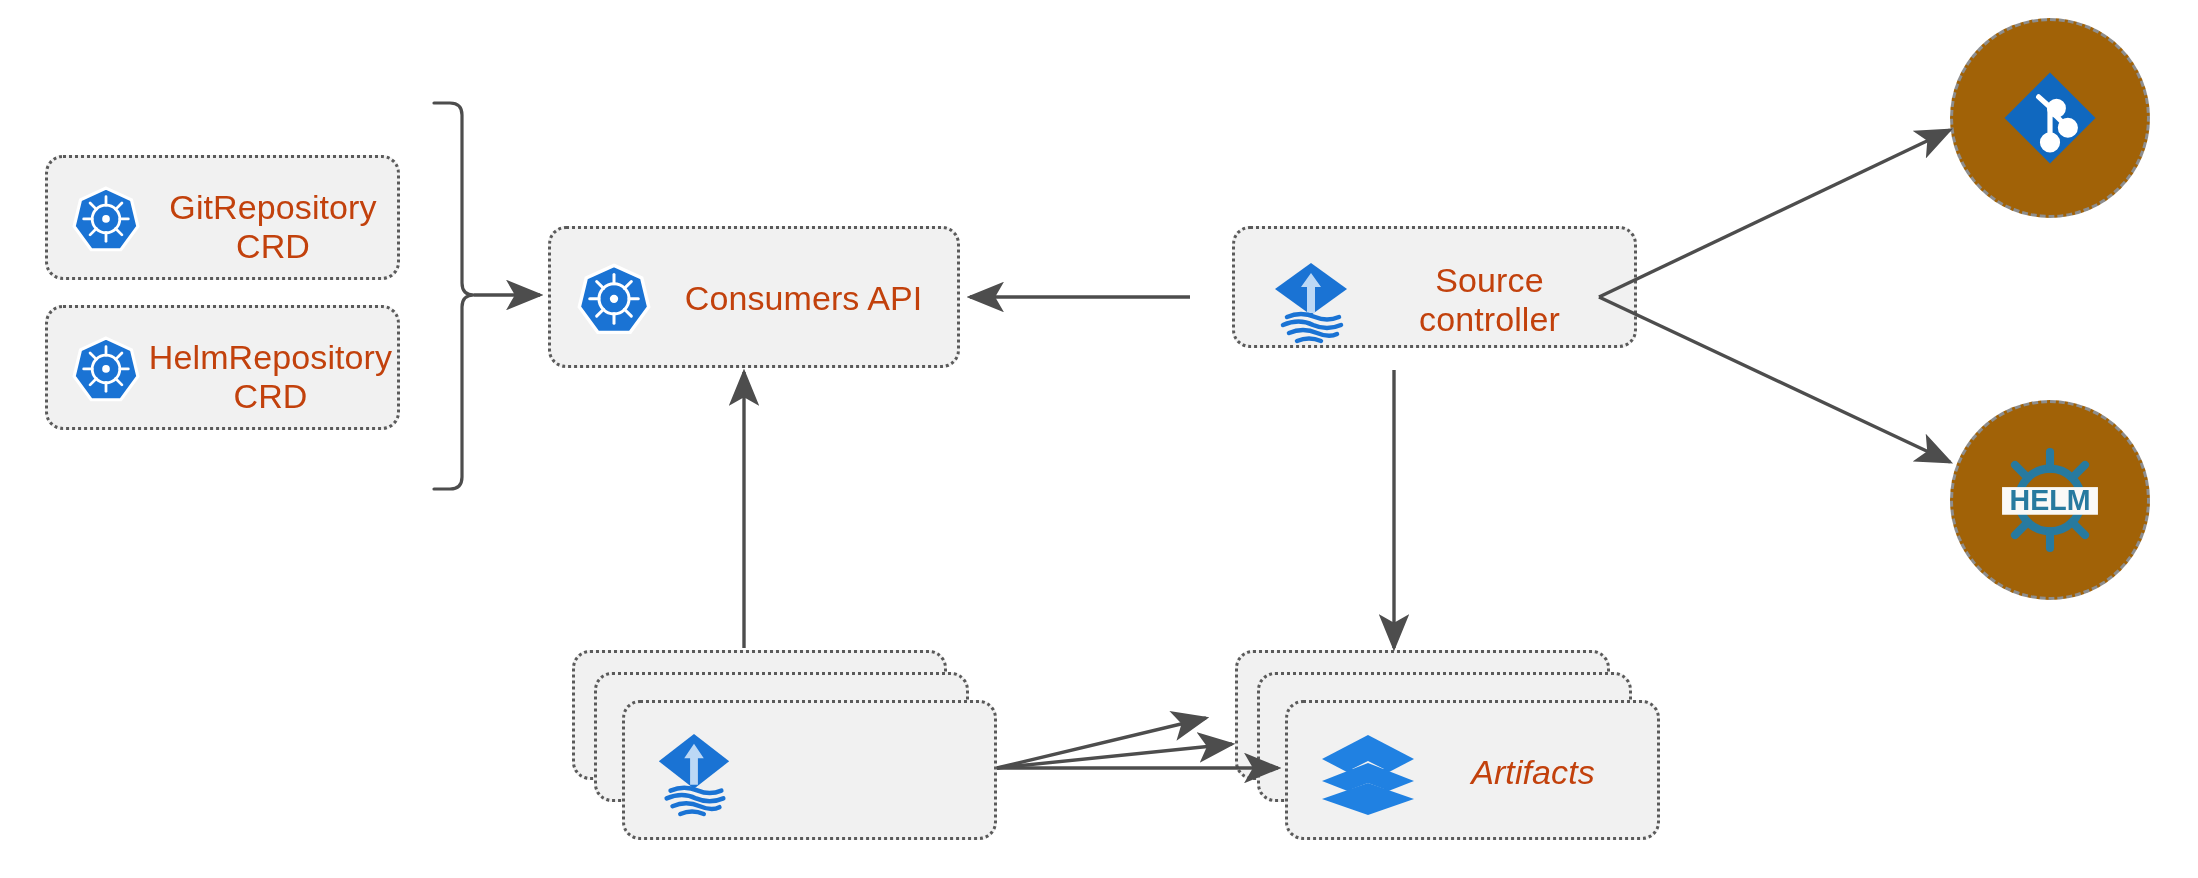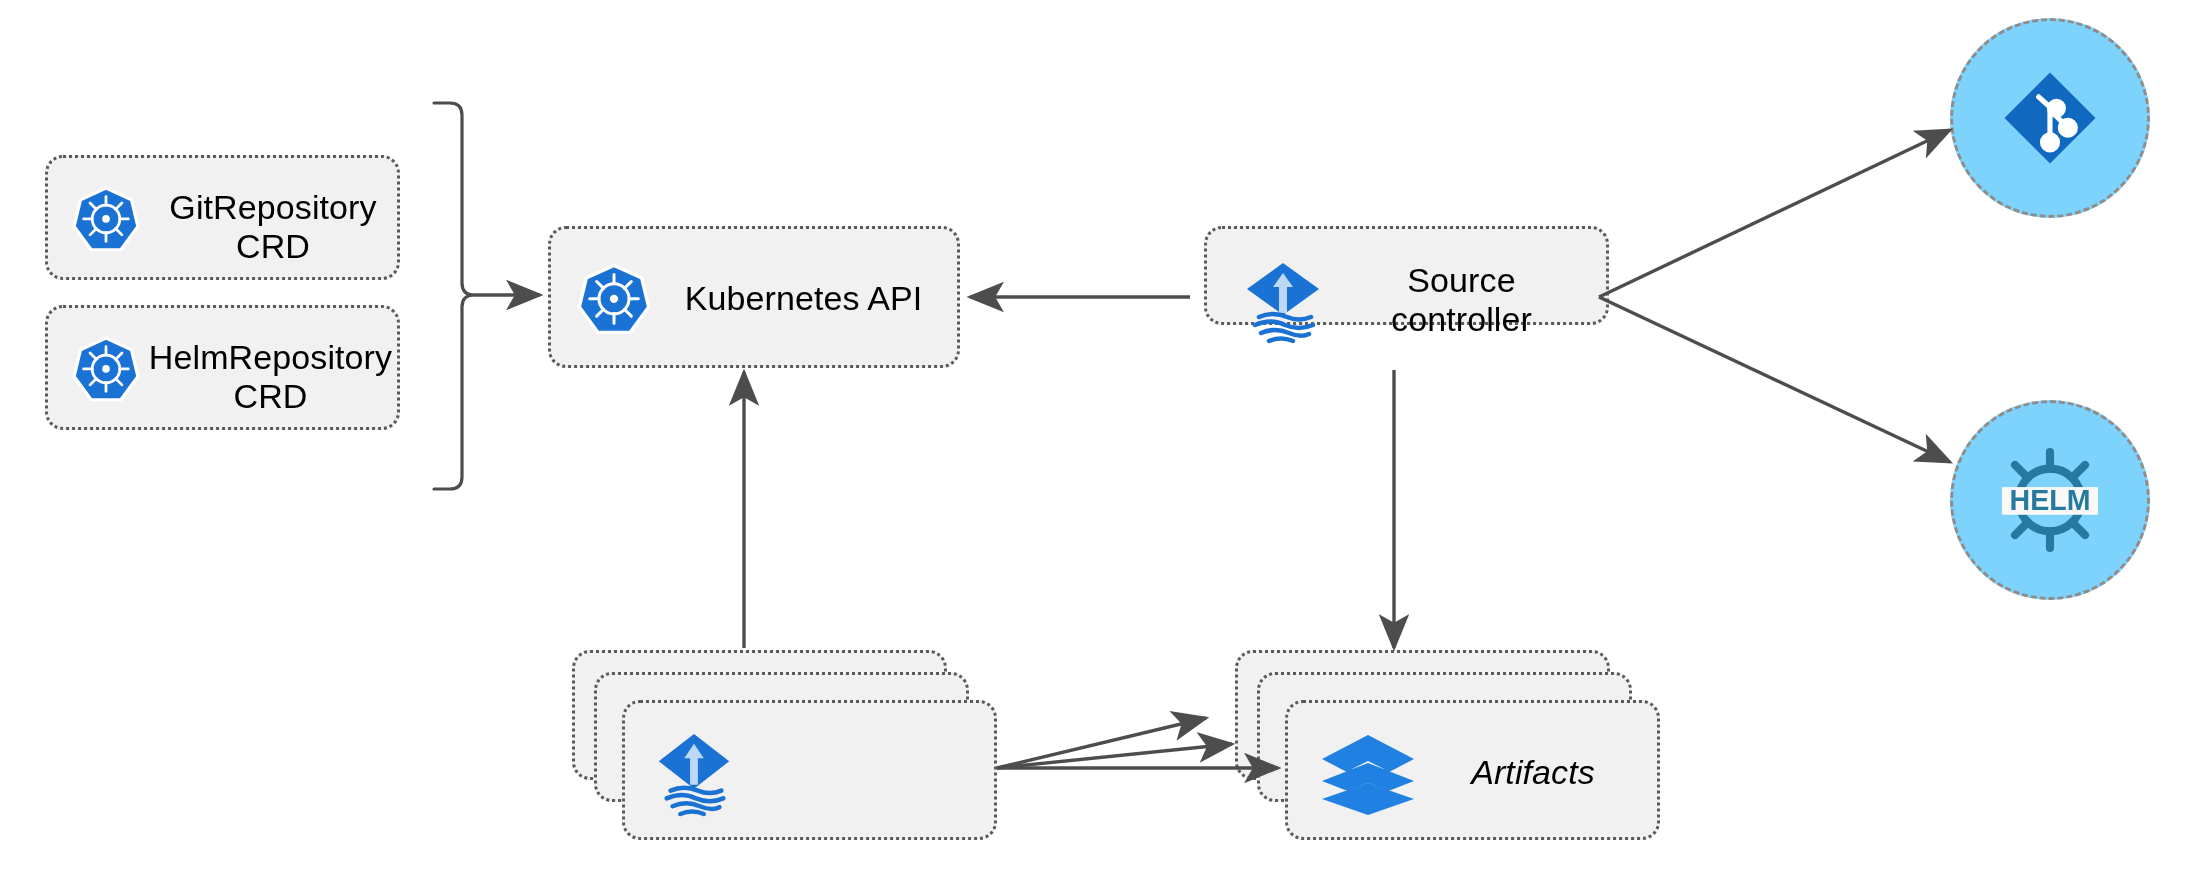--- a/index.html
+++ b/index.html
@@ -36,33 +36,33 @@
   .node.stack-front {
     z-index: 3;
   }
 
   .node-icon {
     position: absolute;
     display: block;
   }
   .node-label {
     position: absolute;
-    color: #000000;
+    color: #c2410c;
     font-size: 34px;
     line-height: 1.15;
     text-align: center;
     white-space: pre-line;
     letter-spacing: 0.1px;
   }
 
   
   .circle-node {
     position: absolute;
     box-sizing: border-box;
-    background: #7dd3fc;
+    background: #a16207;
     border: 3px dashed #8d8d8d;
     border-radius: 50%;
     display: flex;
     align-items: center;
     justify-content: center;
   }
 
   
   #wires {
     position: absolute;
@@ -134,24 +134,24 @@
           <line x1="32" y1="44" x2="32" y2="52"></line>
           <line x1="11" y1="31" x2="19" y2="31"></line>
           <line x1="45" y1="31" x2="53" y2="31"></line>
           <line x1="17" y1="16" x2="23" y2="22"></line>
           <line x1="41" y1="40" x2="47" y2="46"></line>
           <line x1="47" y1="16" x2="41" y2="22"></line>
           <line x1="23" y1="40" x2="17" y2="46"></line>
         </g>
       </svg>
     </span>
-    <span class="node-label" style="left:110px; top:50px; width:285px;">Kubernetes API</span>
-  </div>
-
-  <div class="node" style="left:1204px; top:226px; width:405px; height:99px;">
+    <span class="node-label" style="left:110px; top:50px; width:285px;">Consumers API</span>
+  </div>
+
+  <div class="node" style="left:1232px; top:226px; width:405px; height:122px;">
     <span class="node-icon" style="left:32px; top:26px; width:88px; height:92px;">
       <svg width="88" height="92" viewBox="0 0 88 92">
         <polygon points="44,8 80,34 44,60 8,34" fill="#1a73d4"></polygon>
         <path d="M44 18 L54 32 L48 32 L48 58 L40 58 L40 32 L34 32 Z" fill="#bcd8f5"></path>
         <g stroke="#1a73d4" stroke-width="4.5" fill="none" stroke-linecap="round">
           <path d="M20 62 Q34 56 48 62 Q60 67 72 62"></path>
           <path d="M16 70 Q32 63 46 70 Q60 76 74 70"></path>
           <path d="M22 78 Q36 72 50 78 Q62 83 70 79"></path>
           <path d="M30 86 Q42 81 54 86"></path>
         </g>

